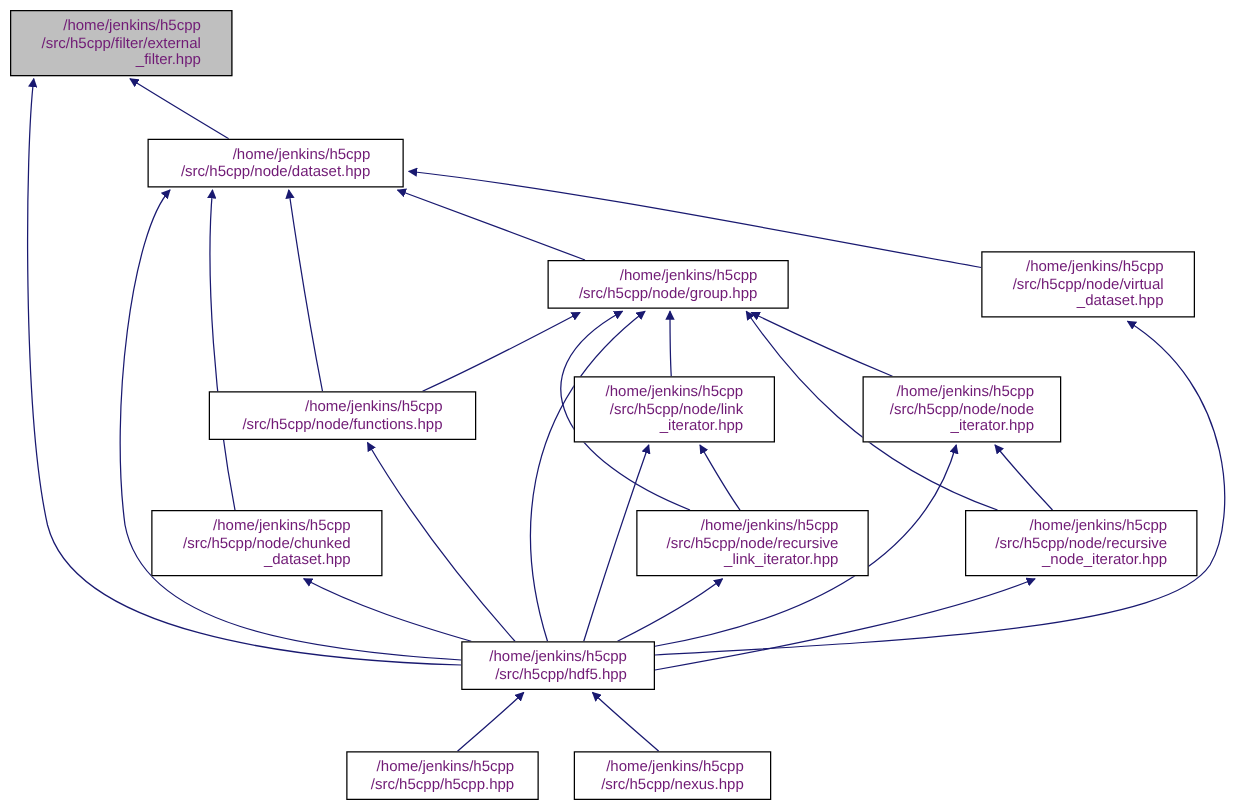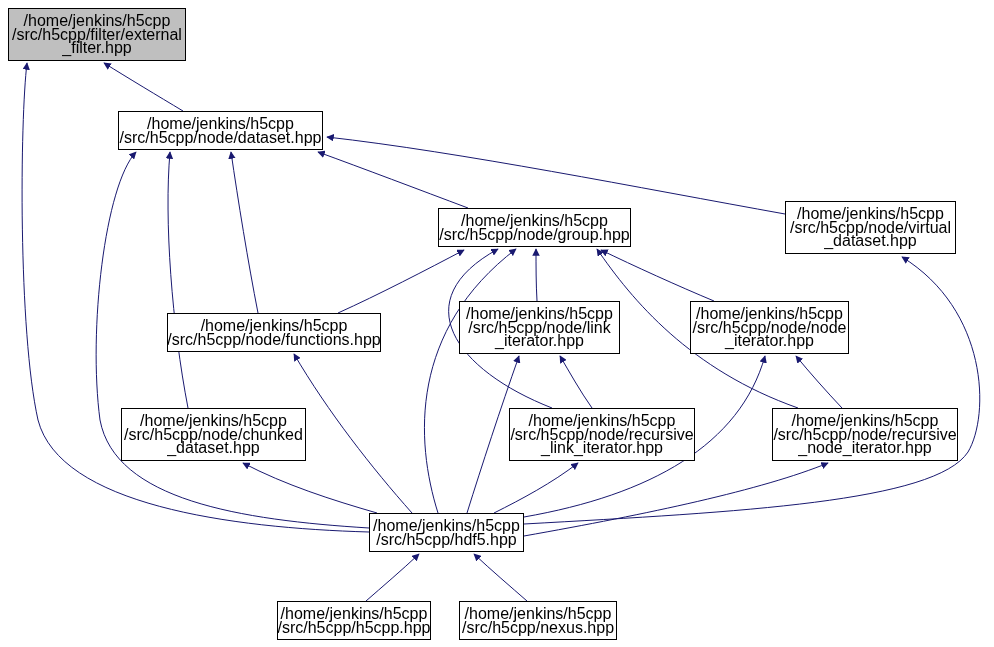--- a/index.html
+++ b/index.html
@@ -19,27 +19,27 @@
   }
   .edge {
     fill: none;
     stroke: var(--edge-color, #191970);
     stroke-width: 1;
   }
   .node {
     position: absolute;
     border: 1px solid var(--node-border, #000000);
     background: var(--node-fill, #ffffff);
-    color: #000000;
+    color: #701a75;
     display: flex;
     align-items: center;
     justify-content: center;
-    text-align: center;
+    text-align: right;
     white-space: pre-line;
-    font-size: 16px;
+    font-size: 12px;
     line-height: 13.5px;
     cursor: pointer;
   }
   .node.highlight { background: var(--highlight-fill, #bfbfbf); }
   .n-external  { left: 8px;   top: 8px;   width: 178px; height: 53px; }
   .n-dataset   { left: 118px; top: 111px; width: 205px; height: 39px; }
   .n-group     { left: 438px; top: 208px; width: 193px; height: 39px; }
   .n-virtual   { left: 785px; top: 201px; width: 171px; height: 53px; }
   .n-functions { left: 167px; top: 313px; width: 214px; height: 39px; }
   .n-link      { left: 459px; top: 301px; width: 161px; height: 53px; }

